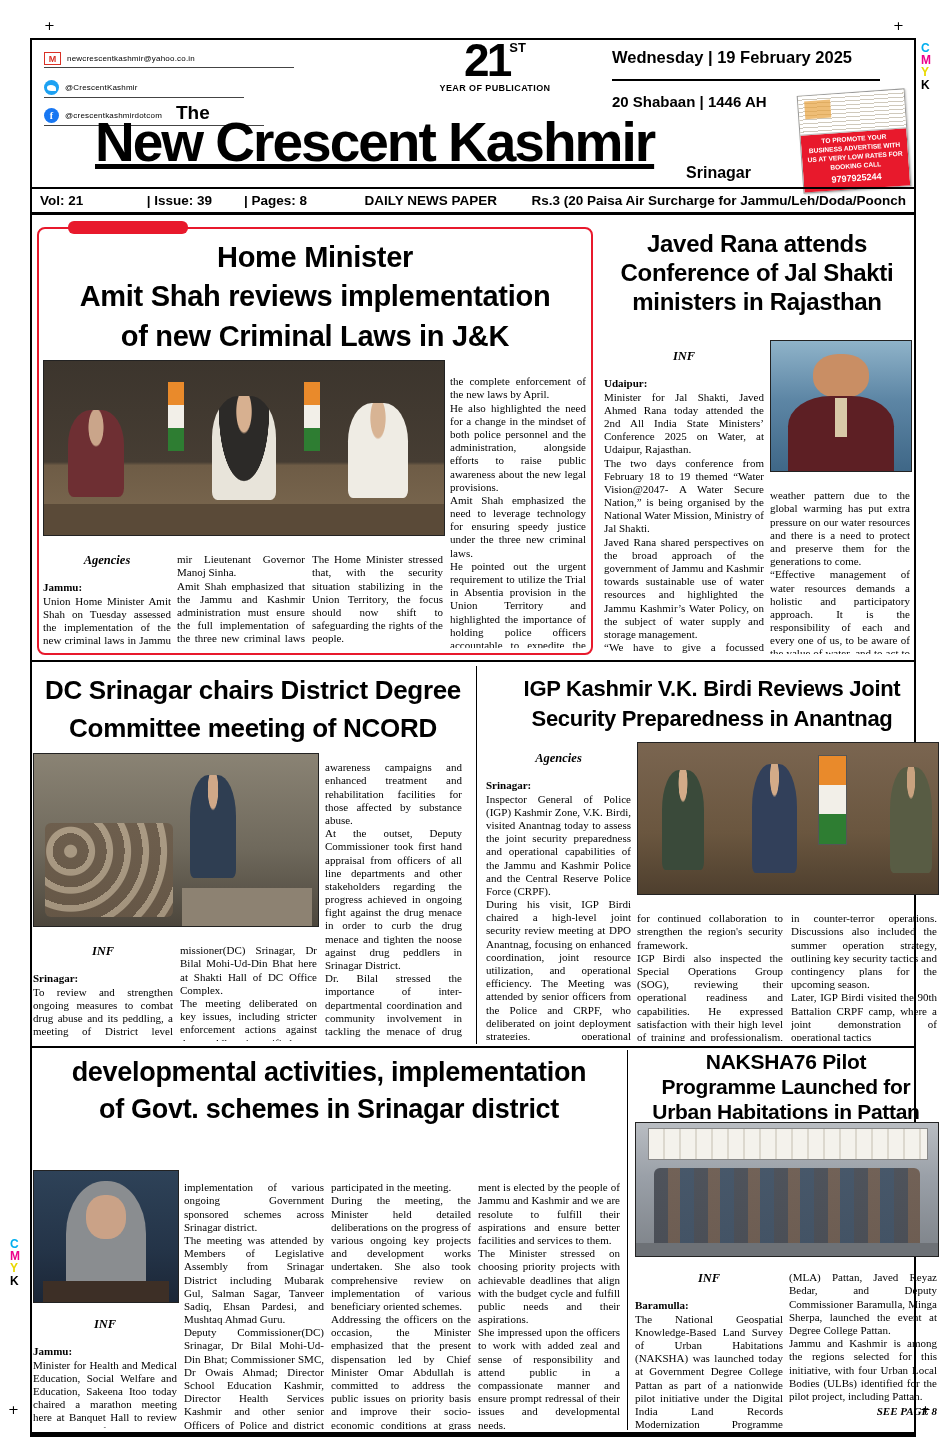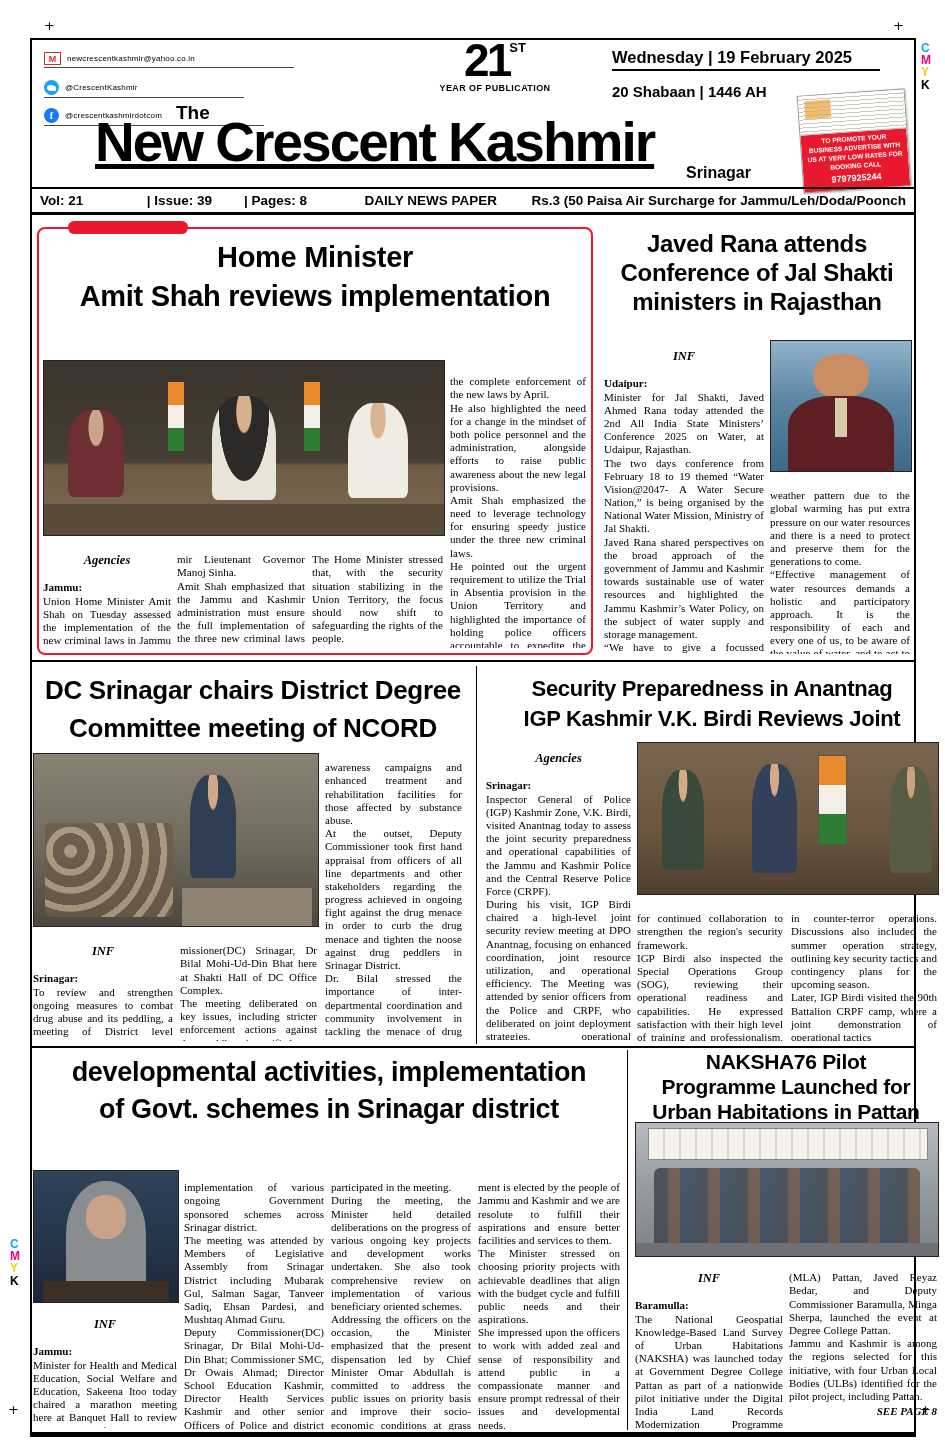--- a/index.html
+++ b/index.html
@@ -16,21 +16,21 @@
             font:bold 9px "Liberation Sans",sans-serif;}
   .ic-round{width:15px;height:15px;border-radius:50%;color:#fff;font:bold 10px "Liberation Serif",serif;}
   .ic-twitter{background:#1da1f2;position:relative;}
   .ic-twitter::before{content:"";width:9px;height:6px;background:#fff;border-radius:60% 80% 20% 70%;display:block;}
   .ic-facebook{background:#1877f2;}
   .badge{position:absolute;text-align:center;font-family:"Liberation Sans",sans-serif;}
   .badge .y{font-size:46px;font-weight:bold;letter-spacing:-3px;line-height:.9;}
   .badge .s{font-size:13px;font-weight:bold;vertical-align:top;}
   .badge .cap{font-size:9px;font-weight:bold;letter-spacing:.4px;margin-top:2px;}
   .dateblk{position:absolute;font-family:"Liberation Sans",sans-serif;font-weight:bold;}
-  .dateblk .l1{font-size:16.5px;border-bottom:2.5px solid #000;padding-bottom:2px;}
+  .dateblk .l1{font-size:16.5px;border-bottom:2.5px solid #000;padding-bottom:12px;}
   .dateblk .l2{font-size:15px;margin-top:12px;}
   .mast-the{position:absolute;font:bold 19px "Liberation Sans",sans-serif;}
   .mast-title{position:absolute;font:bold 55px "Liberation Sans",sans-serif;letter-spacing:-2px;
               text-align:left;white-space:nowrap;text-decoration:underline;}
   .mast-city{position:absolute;font:bold 16px "Liberation Sans",sans-serif;text-align:right;}
   .adbox{position:absolute;width:106px;height:96px;transform:rotate(-4deg);border:1px solid #999;
          background:#fdfdf8;box-shadow:1px 1px 2px rgba(0,0,0,.25);overflow:hidden;}
   .adbox .thumb{height:38px;background:
       repeating-linear-gradient(180deg,#fff 0 3px,#cfc9bc 3px 4px),
       linear-gradient(90deg,#efe9da,#fbf7ee);border-bottom:1px solid #bbb;position:relative;}
@@ -116,29 +116,30 @@
   <div class="mast-the" style="left:176px;top:102px;">The</div>
   <div class="mast-title" style="left:95px;top:110px;width:700px;">New Crescent Kashmir</div>
   <div class="mast-city" style="left:95px;top:164px;width:656px;">Srinagar</div>
 
   <div class="rule" style="left:30px;top:187px;width:884px;height:1.5px;"></div>
   <div class="infobar" style="left:40px;top:190px;width:866px;height:21px;">
     <span style="width:115px;">Vol: 21</span>
     <span style="width:105px;">| Issue: 39</span>
     <span style="width:130px;">| Pages: 8</span>
     <span style="width:180px;">DAILY  NEWS  PAPER</span>
-    <span style="flex:1;text-align:right;">Rs.3 (50 Paisa Air Surcharge for Jammu/Leh/Doda/Poonch</span>
+    <span style="flex:1;text-align:right;">Rs.3 (20 Paisa Air Surcharge for Jammu/Leh/Doda/Poonch</span>
   </div>
   <div class="rule" style="left:30px;top:212px;width:884px;height:3px;"></div>
 
   <div class="a1tab" style="left:68px;top:221px;width:120px;height:13px;"></div>
   <div class="a1box" style="left:37px;top:227px;width:552px;height:424px;"></div>
   <div class="hl" style="left:45px;top:238px;width:540px;font-size:29px;line-height:1.36;">
     <div>Home Minister</div>
     <div>Amit Shah reviews implementation</div>
+    <div>of new Criminal Laws in J&amp;K</div>
   </div>
   <div class="photo" style="left:43px;top:360px;width:400px;height:174px;background:linear-gradient(180deg,#3c352d 0%,#463d33 58%,#6e5c46 60%,#7d6a51 100%);">
     <div style="left:6%;top:28%;width:14%;height:50%;background:radial-gradient(ellipse at 50% 20%,#caa58a 0 18%,#6e2f33 20% 100%);border-radius:40% 40% 10% 10%;"></div>
     <div style="left:42%;top:20%;width:16%;height:60%;background:radial-gradient(ellipse at 50% 15%,#d7b090 0 16%,#2c2a28 18% 55%,#e8e4da 56% 100%);border-radius:40% 40% 8% 8%;"></div>
     <div style="left:76%;top:24%;width:15%;height:55%;background:radial-gradient(ellipse at 50% 16%,#d8b494 0 17%,#efece4 19% 100%);border-radius:40% 40% 8% 8%;"></div>
     <div style="left:31%;top:12%;width:4%;height:40%;background:linear-gradient(180deg,#e98a2b 0 33%,#f2efe8 33% 66%,#2e7d32 66% 100%);"></div>
     <div style="left:65%;top:12%;width:4%;height:40%;background:linear-gradient(180deg,#e98a2b 0 33%,#f2efe8 33% 66%,#2e7d32 66% 100%);"></div>
     <div style="left:0;bottom:0;width:100%;height:18%;background:#5a4a38;"></div>
   </div>
   <div class="coltxt" style="left:450px;top:362px;width:136px;height:286px;">
@@ -211,22 +212,22 @@
     <div class="byline">INF</div>
     <span class="lead">Srinagar:</span>
     <span>To review and strengthen ongoing measures to combat drug abuse and its peddling, a meeting of District level Committee on NCORD was today held under the chairmanship of Deputy Com-</span>
   </div>
   <div class="coltxt" style="left:180px;top:931px;width:137px;height:110px;">
     <span>missioner(DC) Srinagar, Dr Bilal Mohi-Ud-Din Bhat here at Shakti Hall of DC Office Complex.
 The meeting deliberated on key issues, including stricter enforcement actions against drug peddlers, intensified</span>
   </div>
 
   <div class="hl" style="left:484px;top:674px;width:456px;font-size:22px;line-height:1.35;">
+    <div>IGP Kashmir V.K. Birdi Reviews Joint</div>
     <div>Security Preparedness in Anantnag</div>
-    <div>IGP Kashmir V.K. Birdi Reviews Joint</div>
   </div>
   <div class="coltxt" style="left:486px;top:738px;width:145px;height:302px;">
     <div class="byline">Agencies</div>
     <span class="lead">Srinagar:</span>
     <span>Inspector General of Police (IGP) Kashmir Zone, V.K. Birdi, visited Anantnag today to assess the joint security preparedness and operational capabilities of the Jammu and Kashmir Police and the Central Reserve Police Force (CRPF).
 During his visit, IGP Birdi chaired a high-level joint security review meeting at DPO Anantnag, focusing on enhanced coordination, joint resource utilization, and operational efficiency. The Meeting was attended by senior officers from the Police and CRPF, who deliberated on joint deployment strategies, operational preparedness, and emerging security challenges. He commended the efforts of both forces in maintaining law and order and stressed the need</span>
   </div>
   <div class="photo" style="left:637px;top:742px;width:300px;height:151px;background:linear-gradient(180deg,#7a6550 0%,#6a563f 60%,#4e3f2e 100%);">
     <div style="left:8%;top:18%;width:14%;height:66%;background:radial-gradient(ellipse at 50% 13%,#d3ab88 0 14%,#3a4a3a 16% 100%);border-radius:40% 40% 8% 8%;"></div>
     <div style="left:38%;top:14%;width:15%;height:72%;background:radial-gradient(ellipse at 50% 12%,#d3ab88 0 13%,#32405a 15% 100%);border-radius:40% 40% 8% 8%;"></div>

